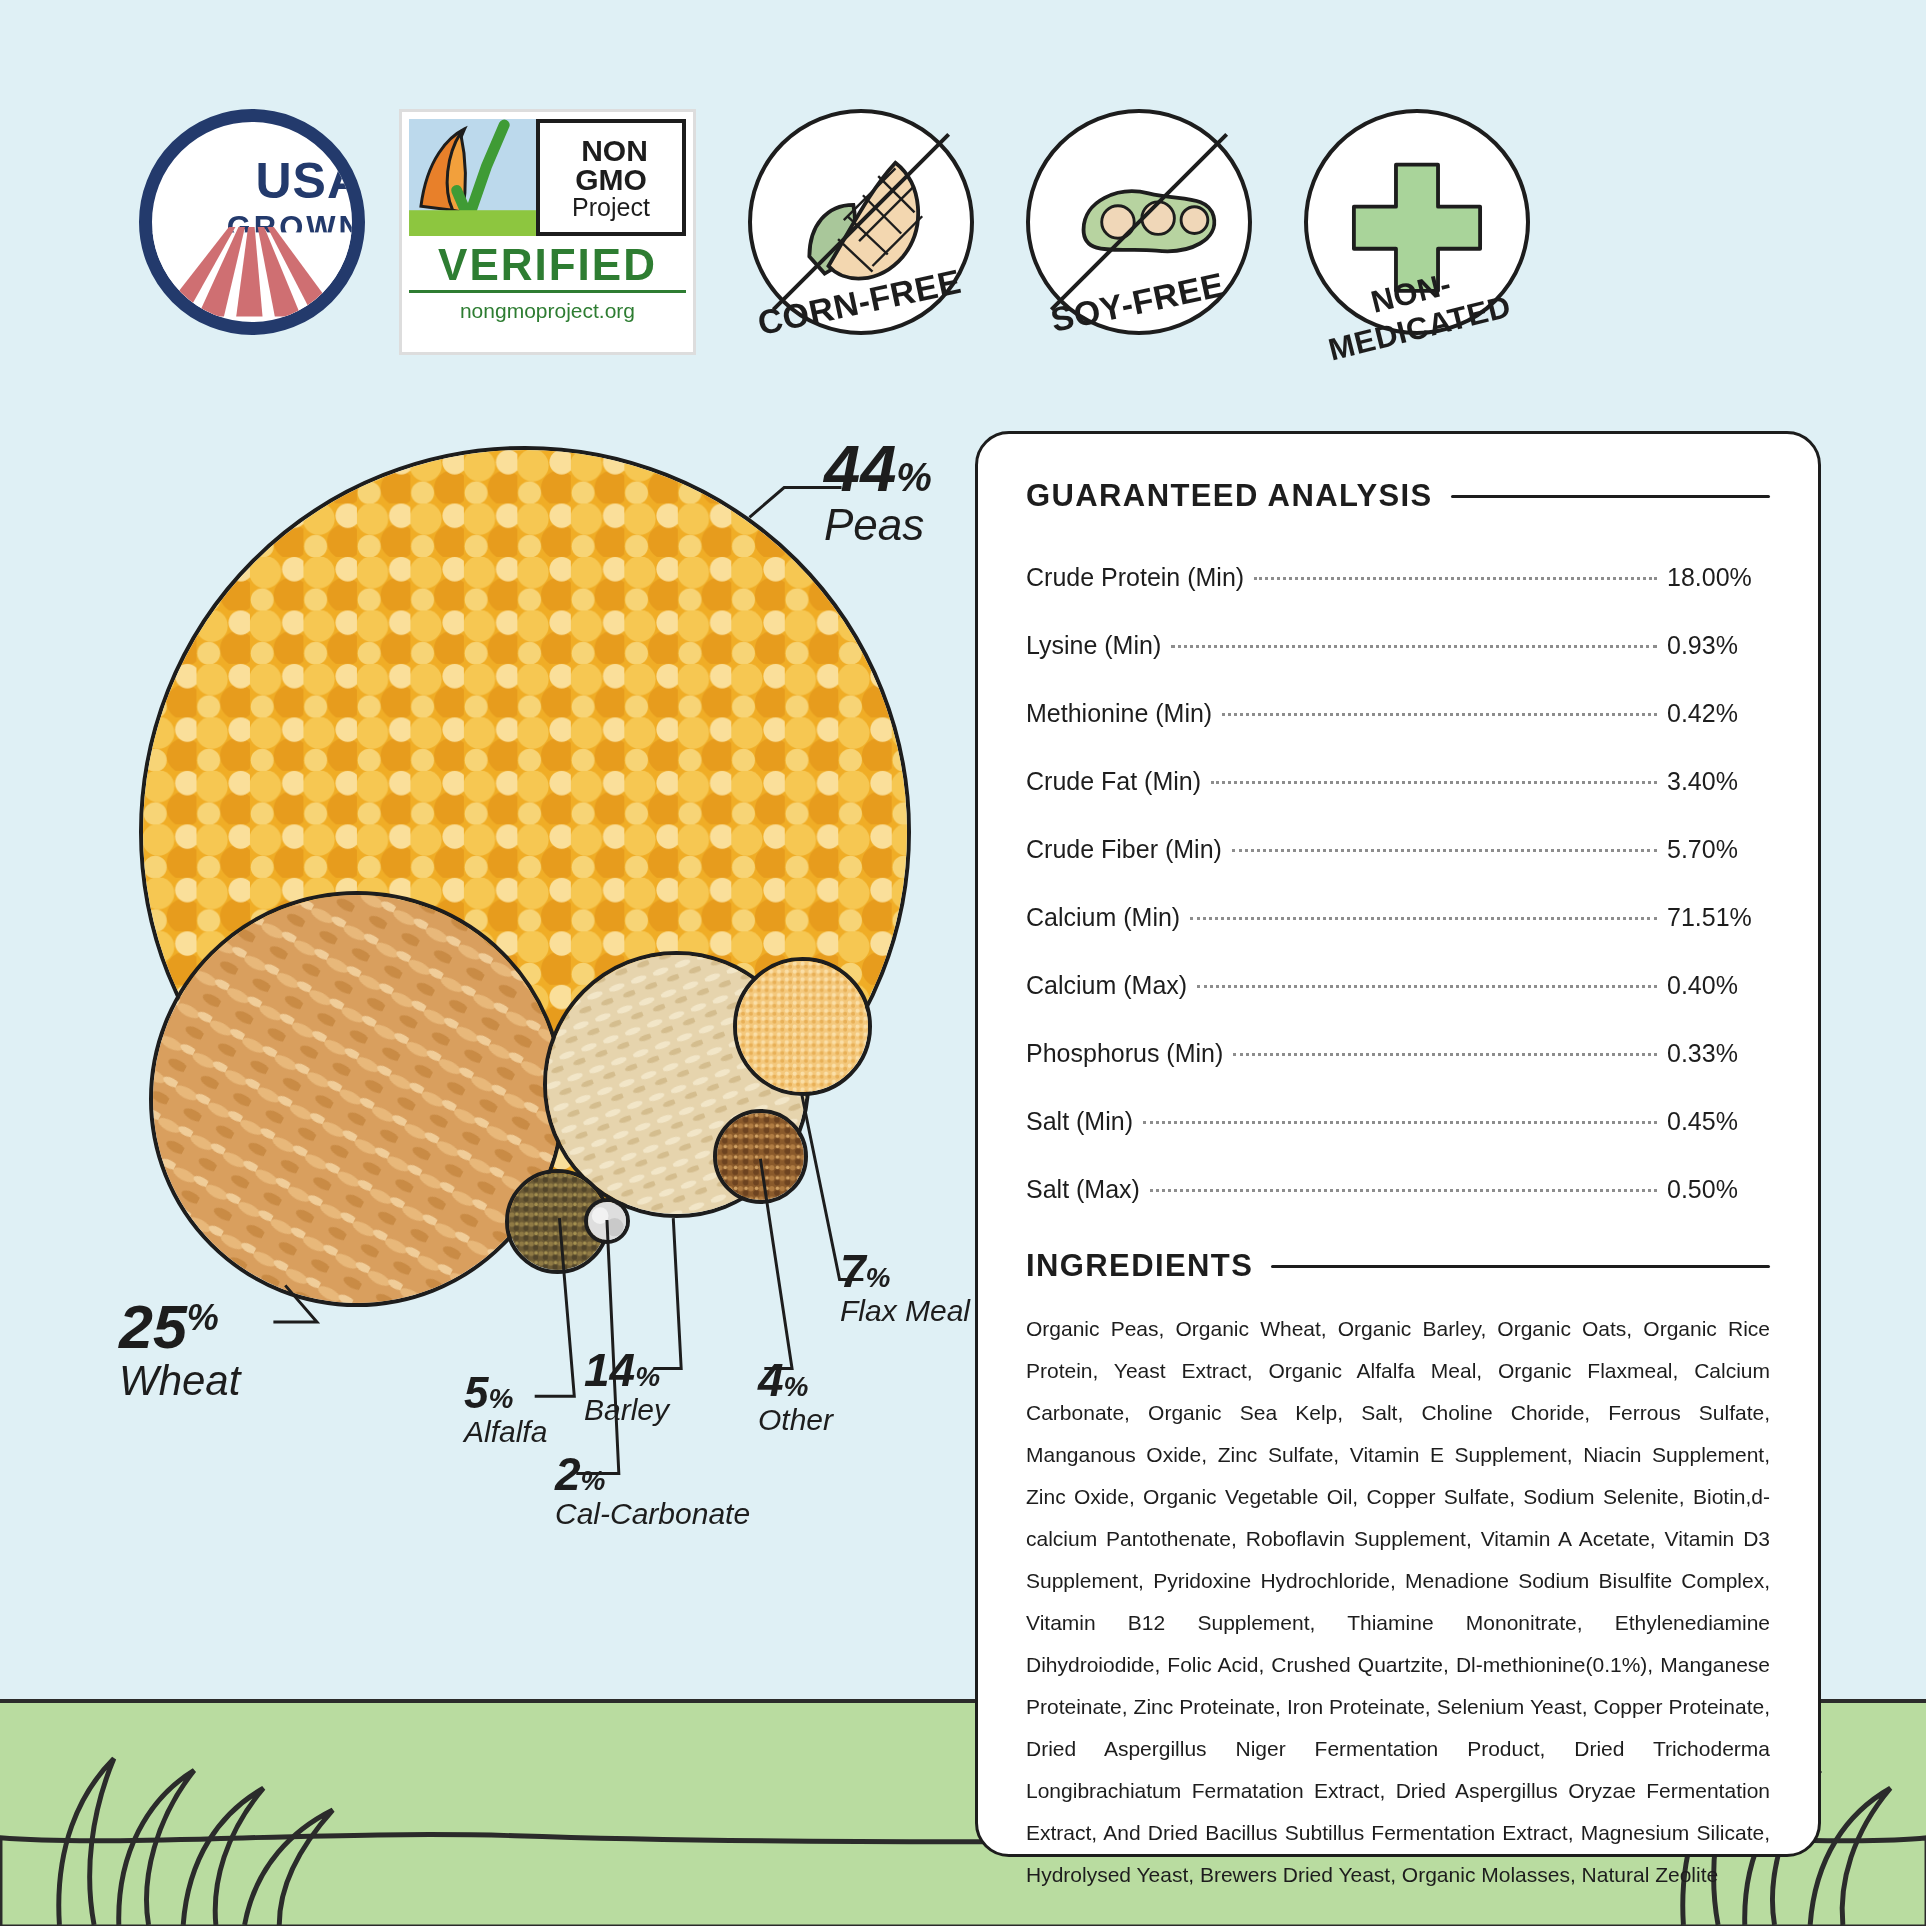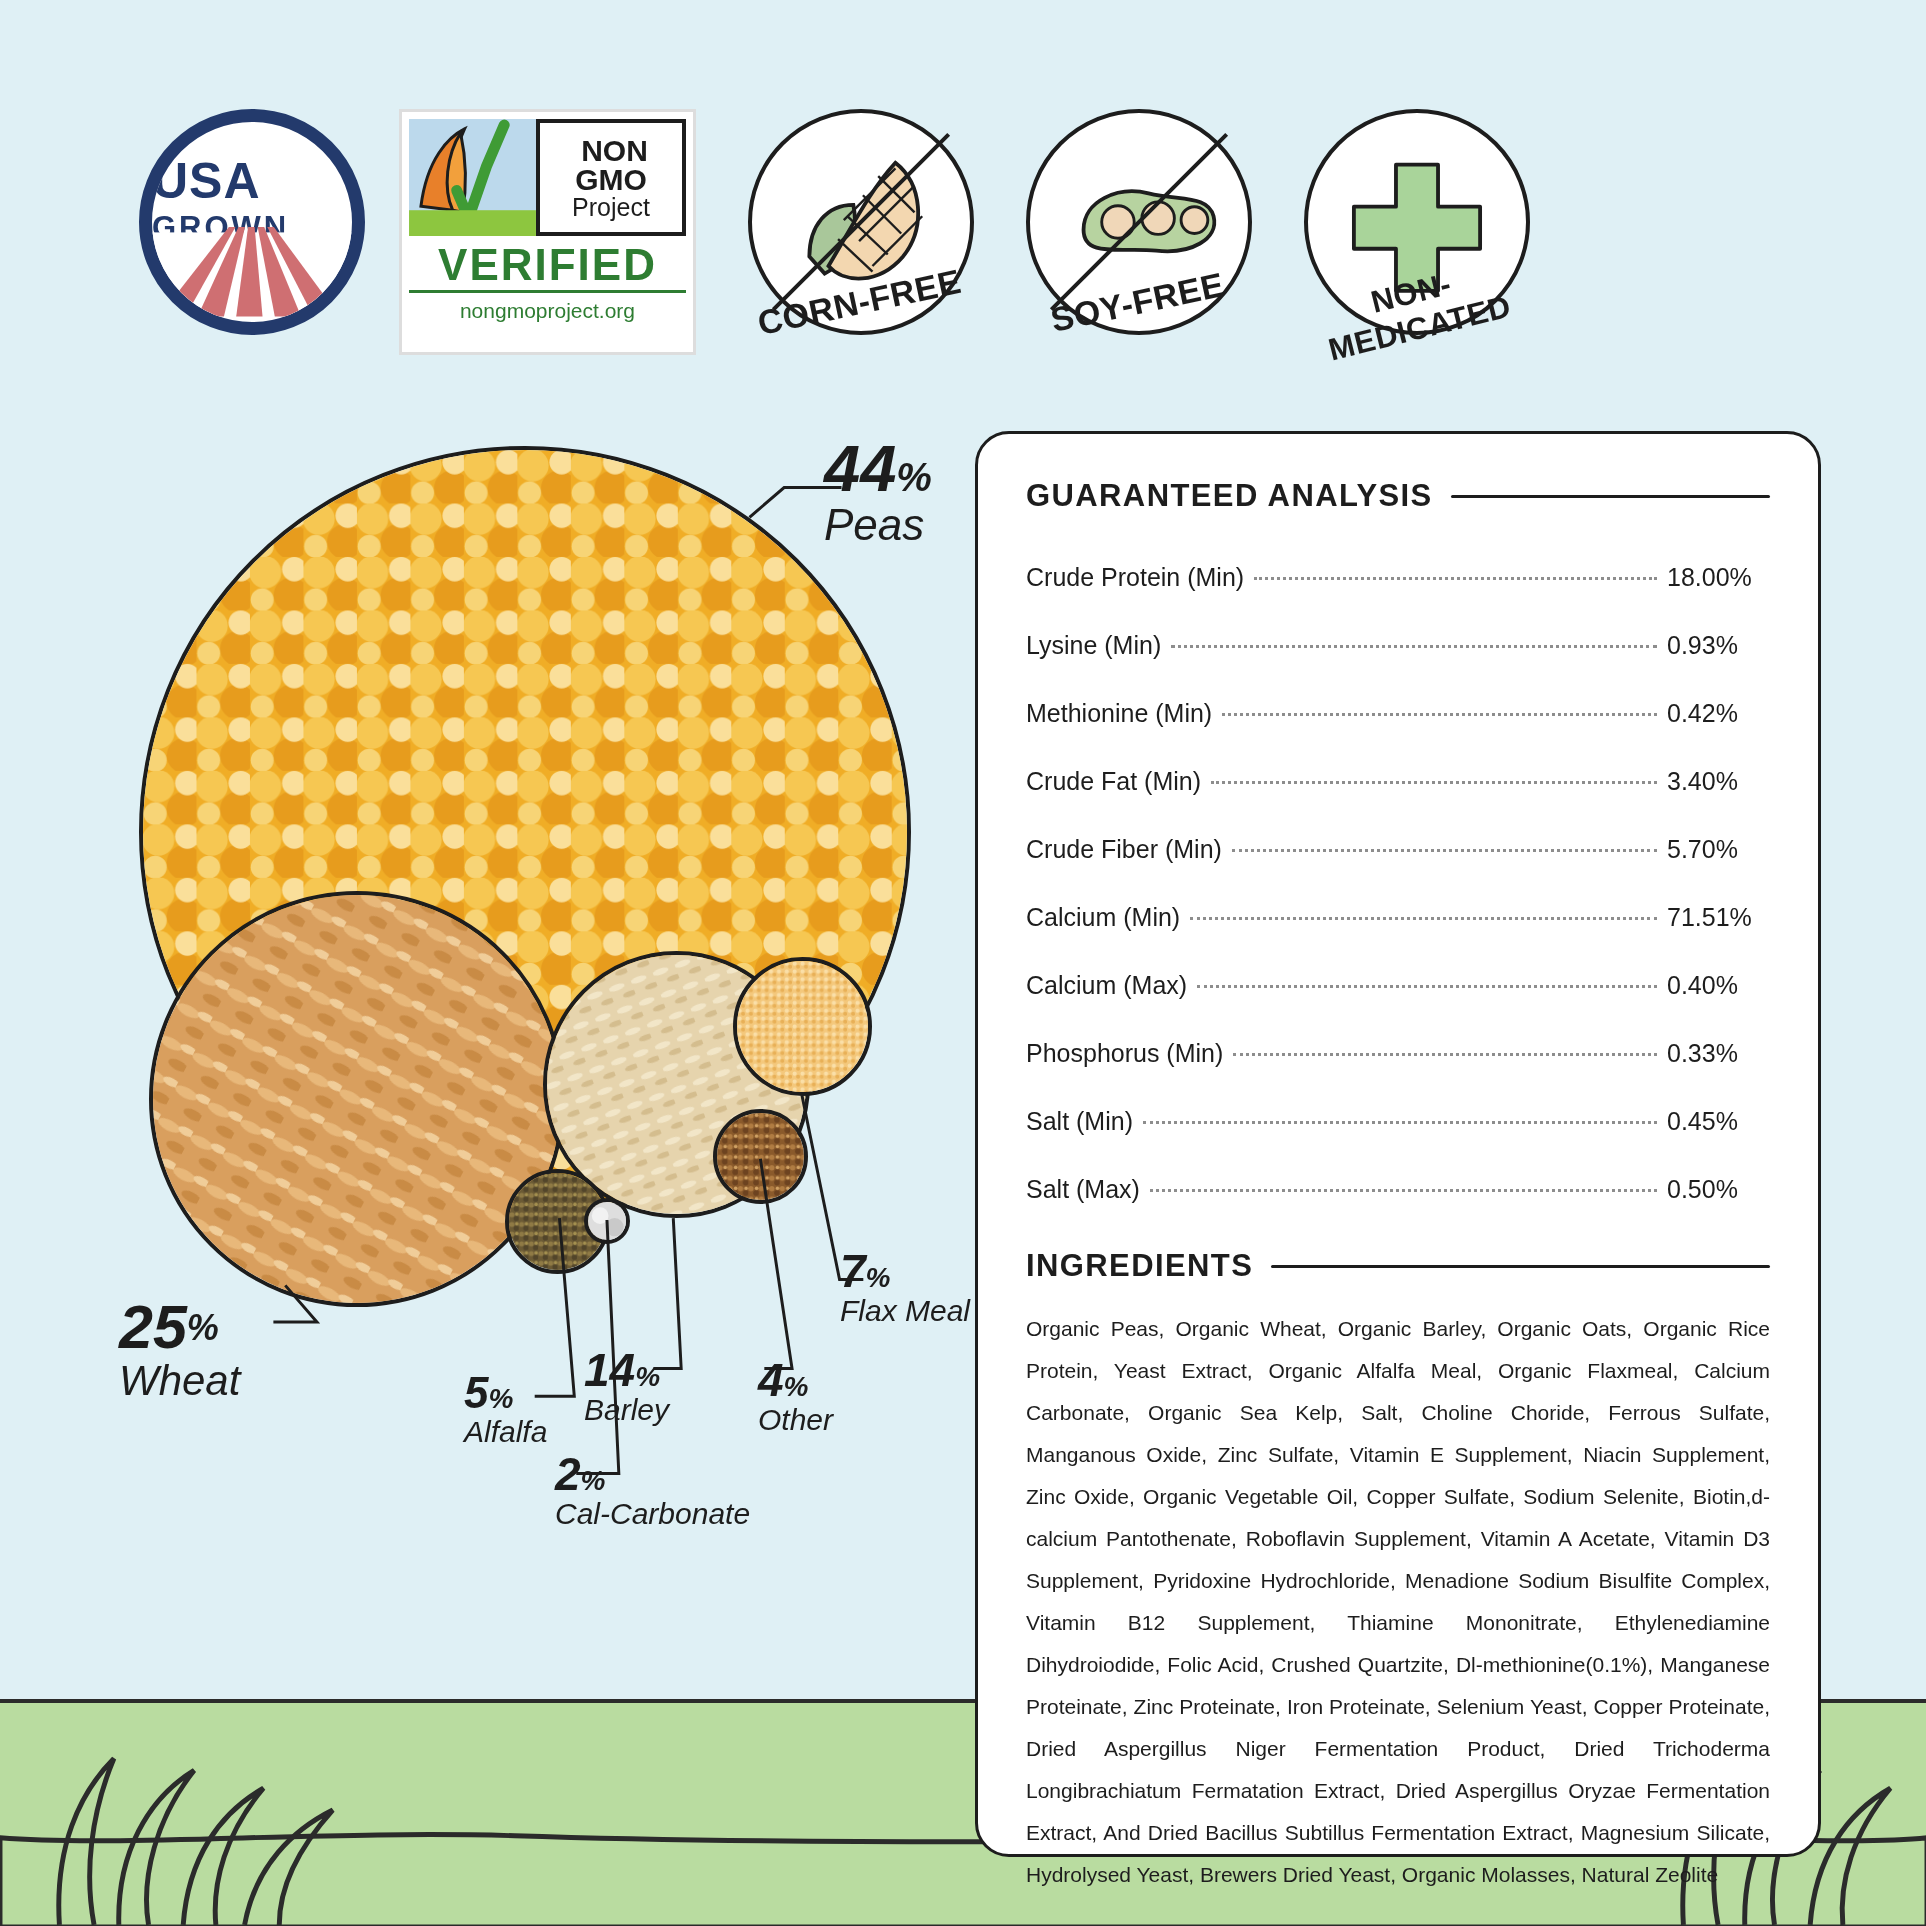--- a/index.html
+++ b/index.html
@@ -38,21 +38,21 @@
     padding:6px 16px; border-radius:4px; margin-top:4px; letter-spacing:0.5px;
   }
   .usda .uline { width:119px; height:3px; background:#1c6b38; margin-top:10px; border-radius:2px;}
 
   .usagrown {
     width:226px; height:226px; border-radius:50%;
     background:#ffffff; border:13px solid #233a6c;
     overflow:hidden; position:relative;
   }
   .usagrown .ug-txt {
-    position:absolute; top:34px; left:0; width:100%; text-align:left;
+    position:absolute; top:34px; left:12px; width:100%; text-align:right;
     color:#233a6c; font-weight:bold; line-height:1;
   }
   .usagrown .ug1 { font-size:50px; letter-spacing:1px; }
   .usagrown .ug2 { font-size:31px; letter-spacing:3px; margin-top:6px; }
   .usagrown .rays { position:absolute; bottom:0; left:0; width:100%; height:95px; }
 
   .nongmo {
     width:297px; height:246px; background:#ffffff;
     border:3px solid #dddddd; padding:7px;
     display:flex; flex-direction:column;
@@ -342,21 +342,21 @@
 
   <div class="lbl" style="left:804px; top:10px;">
     <div style="display:flex; align-items:baseline;">
       <span class="pct" style="font-size:65px;">44</span>
       <span class="pctsym" style="font-size:40px;">%</span>
     </div>
     <div class="name" style="font-size:44px;">Peas</div>
   </div>
 
   <div class="lbl" style="left:99px; top:871px;">
-    <div style="display:flex; align-items:center;">
+    <div style="display:flex; align-items:flex-start;">
       <span class="pct" style="font-size:61px;">25</span>
       <span class="pctsym" style="font-size:36px;">%</span>
     </div>
     <div class="name" style="font-size:42px;">Wheat</div>
   </div>
 
   <div class="lbl" style="left:444px; top:945px;">
     <div style="display:flex; align-items:baseline;">
       <span class="pct" style="font-size:44px;">5</span>
       <span class="pctsym" style="font-size:28px;">%</span>

